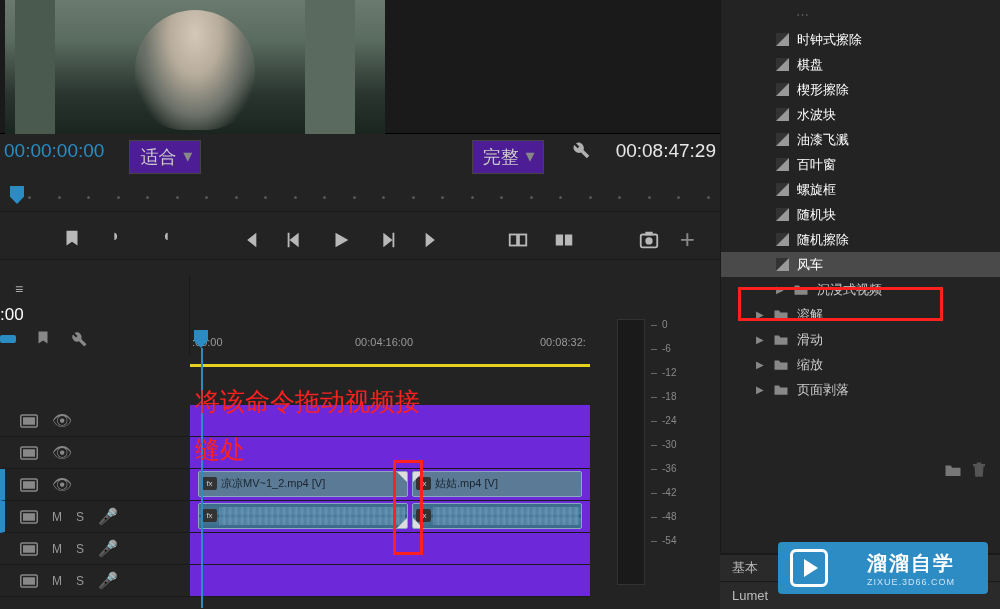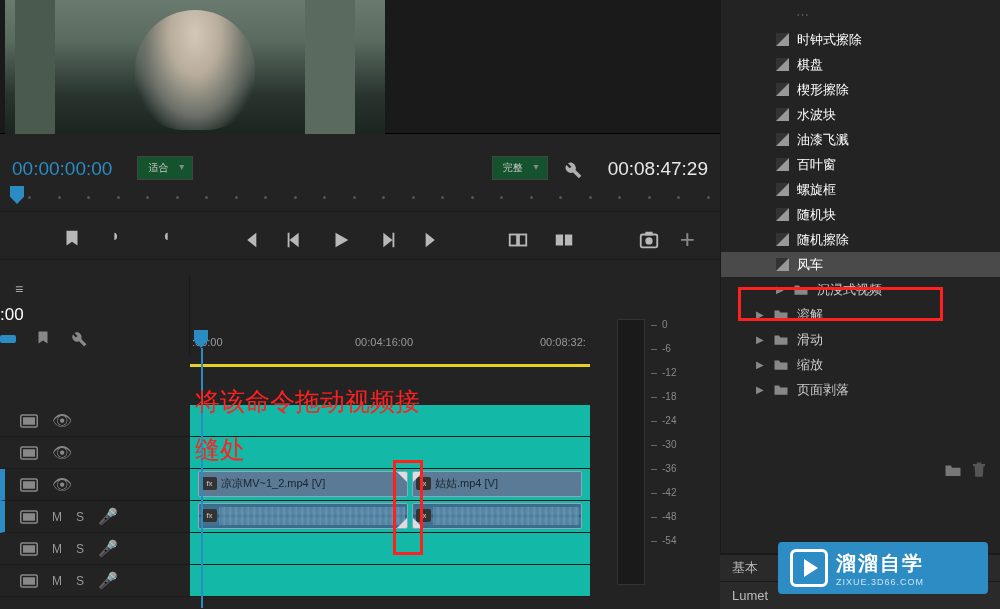--- a/index.html
+++ b/index.html
@@ -7,24 +7,24 @@
   
   .main-panel { position: absolute; left: 0; top: 0; width: 720px; height: 609px; background: #232323; }
   .side-panel { position: absolute; left: 720px; top: 0; width: 280px; height: 609px; background: #232323; border-left: 1px solid #1a1a1a; }
   
   .preview-area { position: relative; width: 720px; height: 134px; background: #1a1a1a; border-bottom: 1px solid #000; }
   .video-preview { position: absolute; left: 5px; top: 0; width: 380px; height: 134px; background: linear-gradient(to bottom, #6b7a6e 0%, #5a6b5f 30%, #2a3530 70%, #1a2520 100%); overflow: hidden; }
   .video-preview::before { content:""; position:absolute; left:10px; top:0; width:40px; height:134px; background:#4a5a4e; }
   .video-preview::after { content:""; position:absolute; right:30px; top:0; width:50px; height:134px; background:#5a6a5e; }
   .figure { position:absolute; left:130px; top:10px; width:120px; height:120px; background: radial-gradient(ellipse at 50% 20%, #d4c9b8 0%, #b8ad9c 30%, #6b7068 60%, transparent 80%); border-radius:50% 50% 40% 40%; }
   
-  .controls-bar { position: absolute; top: 140px; left: 0; width: 720px; height: 40px; display: flex; align-items: flex-end; padding: 0 12px; }
+  .controls-bar { position: absolute; top: 140px; left: 0; width: 720px; height: 40px; display: flex; align-items: flex-start; padding: 0 4px; }
   .timecode-left { color: #2b8cc4; font-size: 19px; font-weight: 500; margin-right: 25px; }
   .timecode-right { color: #e8e8e8; font-size: 19px; font-weight: 500; margin-left: 15px; }
-  .dropdown { background: #14532d; border: 1px solid #444; color: #ccc; padding: 4px 24px 4px 10px; font-size: 10px; margin-right: 5px; position: relative; cursor: pointer; }
+  .dropdown { background: #4c1d95; border: 1px solid #444; color: #ccc; padding: 4px 24px 4px 10px; font-size: 18px; margin-right: 17px; position: relative; cursor: pointer; }
   .dropdown::after { content: "▾"; position: absolute; right: 8px; color: #888; }
   .wrench-icon { width: 20px; height: 20px; margin: 0 10px; cursor: pointer; }
   .wrench-icon svg { fill: #b0b0b0; }
   
   .markers-row { position: absolute; top: 182px; left: 0; width: 720px; height: 30px; border-bottom: 1px solid #1a1a1a; }
   .playhead-marker { position: absolute; left: 10px; top: 4px; width: 14px; height: 18px; background: #2b8cc4; clip-path: polygon(0 0, 100% 0, 100% 60%, 50% 100%, 0 60%); }
   .tick-row { position: absolute; left: 28px; top: 14px; right: 10px; height: 10px; display: flex; justify-content: space-between; }
   .tick-row span { width: 3px; height: 3px; background: #555; border-radius: 50%; }
   
   .transport-row { position: absolute; top: 220px; left: 0; width: 720px; height: 40px; display: flex; align-items: center; justify-content: center; gap: 24px; border-bottom: 1px solid #1a1a1a; }
@@ -47,21 +47,21 @@
   .annotation-text { position: absolute; top: 378px; left: 195px; color: #ff2020; font-size: 25px; font-weight: 500; z-index: 10; line-height: 1.9; }
   
   .track-labels { position: absolute; top: 405px; left: 0; width: 190px; }
   .track-label-row { height: 32px; border-bottom: 1px solid #1a1a1a; display: flex; align-items: center; padding: 0 15px 0 20px; gap: 14px; }
   .track-label-row.active { background: #222; border-left: 5px solid #2b8cc4; padding-left:15px;}
   .track-icon { width: 18px; height: 14px; cursor: pointer; }
   .eye-icon { width: 18px; cursor: pointer; color:#888;}
   .track-letter { color:#999; font-size:12px; cursor:pointer;}
   
   .tracks-area { position: absolute; top: 405px; left: 190px; right: 130px; }
-  .track-row { height: 32px; border-bottom: 1px solid #1a1a1a; position: relative; background:#14b8a6;}
+  .track-row { height: 32px; border-bottom: 1px solid #1a1a1a; position: relative; background:#6d28d9;}
   .clip { position: absolute; top: 2px; height: 26px; background: #5a7a95; border: 1px solid #8aa8c0; border-radius: 2px; overflow: hidden; }
   .clip .fx { position:absolute; left:3px; top:5px; width:15px; height:13px; background:#333; color:#ccc; font-size:8px; text-align:center; line-height:13px; border-radius:2px;}
   .clip .clip-label { position:absolute; left:22px; top:4px; color:#1a2530; font-size:11px; }
   .audio-clip { background: linear-gradient(to bottom, #3a6a8a 0%, #4a7a9a 40%, #2a5a7a 50%, #4a7a9a 60%, #3a6a8a 100%); }
   .audio-clip::before { content:""; position:absolute; left:20px; right:2px; top:3px; bottom:3px; background: repeating-linear-gradient(90deg, #6b9ab8 0px, #5a89a7 2px, #6b9ab8 4px, #7aabc8 6px); opacity:0.6;}
   .clip-triangle-tr { position:absolute; top:0; right:0; width:0; height:0; border-style:solid; border-width:0 10px 10px 0; border-color: transparent #ddd transparent transparent;}
   .clip-triangle-tl { position:absolute; top:0; left:0; width:0; height:0; border-style:solid; border-width:10px 10px 0 0; border-color: #ddd transparent transparent transparent;}
   .clip-triangle-br { position:absolute; bottom:0; right:0; width:0; height:0; border-style:solid; border-width:0 0 10px 10px; border-color: transparent transparent #ddd transparent;}
   .clip-triangle-bl { position:absolute; bottom:0; left:0; width:0; height:0; border-style:solid; border-width:10px 0 0 10px; border-color: transparent transparent transparent #ddd;}
   
@@ -86,21 +86,21 @@
   .folder-icon-svg { width:16px; height:13px; margin-right:8px; fill:#888;}
   .folder-item.immersive { padding-left:55px; }
   
   .panel-footer { position:absolute; bottom:130px; right:12px; display:flex; gap:8px; }
   .panel-footer .fbtn { width:18px; height:18px; cursor:pointer;}
   
   .bottom-tabs { position: absolute; bottom: 0; left: 720px; width: 280px; }
   .btab { height: 28px; border-top: 1px solid #1a1a1a; display:flex; align-items:center; padding-left:12px; color:#bbb; font-size:13px; background:#2a2a2a; cursor:pointer;}
   .btab:first-child { border-top:2px solid #1a1a1a;}
   
-  .watermark { position: absolute; bottom: 15px; right: 12px; width: 210px; height: 52px; background: #2e8cc4; border-radius: 4px; display:flex; align-items:center; padding:0 12px; z-index:30;}
+  .watermark { position: absolute; bottom: 15px; right: 12px; width: 210px; height: 52px; background: #2e8cc4; border-radius: 4px; display:flex; align-items:center; padding:0 12px; z-index:30;gap:31px;}
   .wm-logo { width:38px; height:38px; border:3px solid #fff; border-radius:6px; display:flex; align-items:center; justify-content:center; margin-right:8px;}
   .wm-play { width:0; height:0; border-style:solid; border-width:9px 0 9px 14px; border-color:transparent transparent transparent #fff; margin-left:3px;}
   .wm-text { display:flex; flex-direction:column; }
   .wm-text .big { color:#fff; font-size:20px; font-weight:600; letter-spacing:2px;}
   .wm-text .small { color:#cce4f5; font-size:9px; letter-spacing:1px;}
 </style>
 </head>
 <body>
 
 <div class="main-panel">

